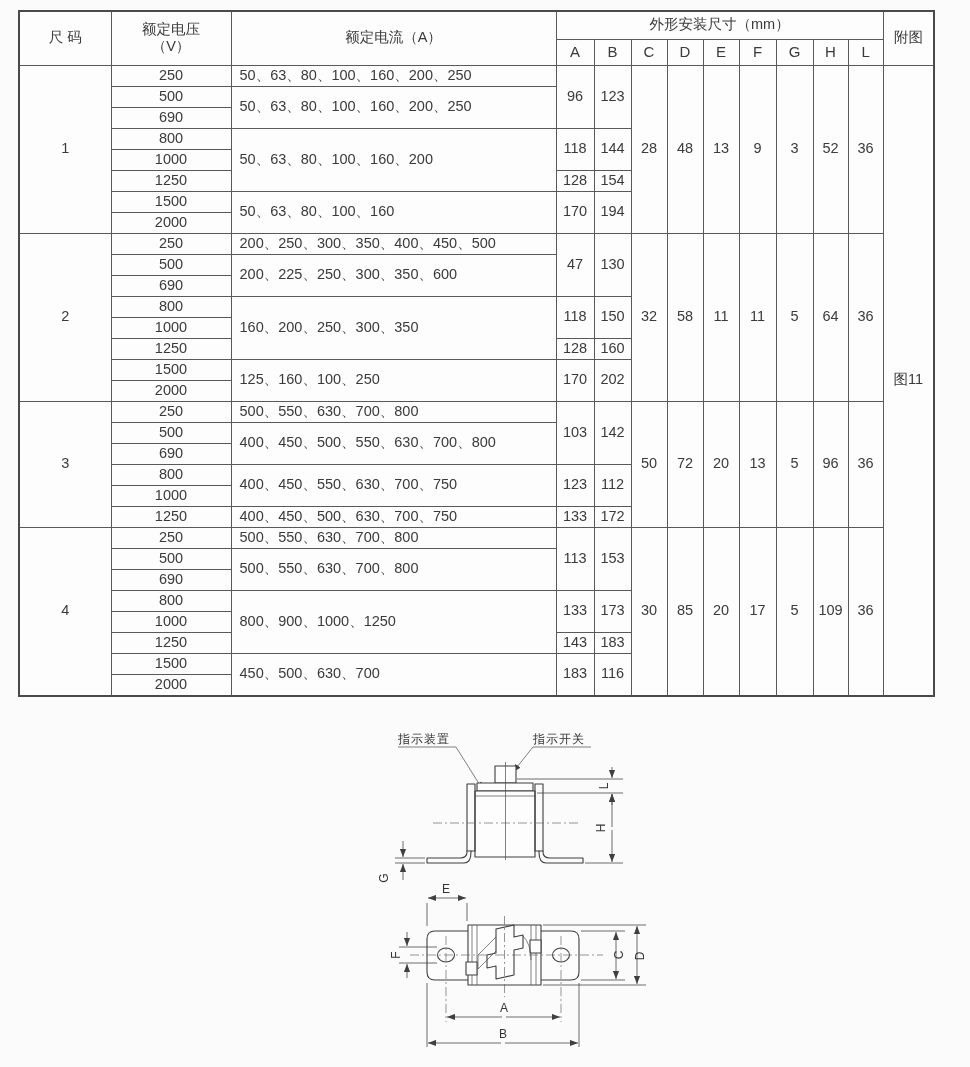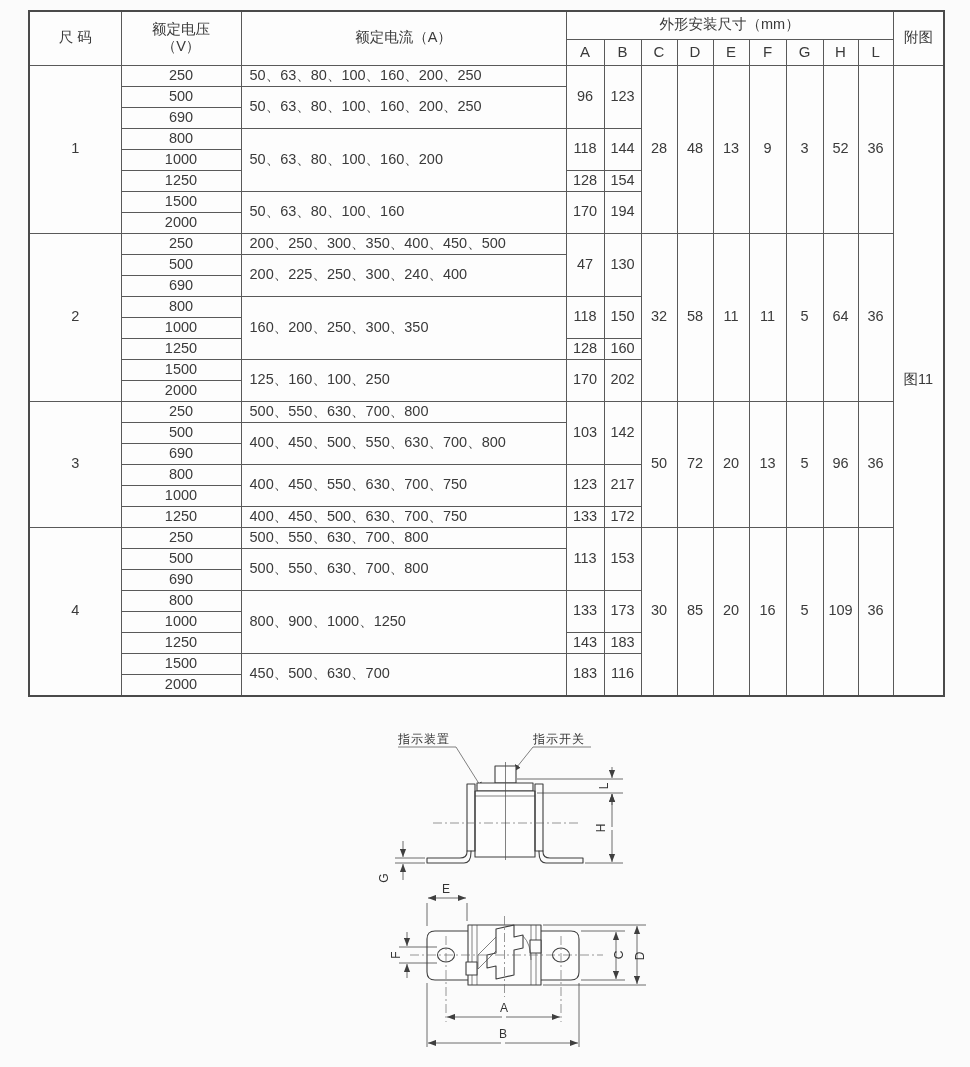--- a/index.html
+++ b/index.html
@@ -1,18 +1,18 @@
 <!DOCTYPE html>
 <html><head>
 <meta charset="utf-8">
 <style>
   html,body{margin:0;padding:0;}
   .page{position:relative;width:970px;height:1067px;background:#fbfbfb;overflow:hidden;
         font-family:"Liberation Sans","DejaVu Sans",sans-serif;}
-  table.spec{position:absolute;left:28px;top:10px;width:915px;border-collapse:collapse;
+  table.spec{position:absolute;left:18px;top:10px;width:915px;border-collapse:collapse;
         table-layout:fixed;border:2px solid #4a4a4a;background:#fdfdfd;}
   .spec th,.spec td{border:1px solid #595959;padding:0;color:#3a3a3a;text-align:center;
         font-size:14.5px;font-weight:normal;line-height:1.22;overflow:hidden;white-space:nowrap;}
   .spec thead tr:first-child{height:28px;}
   .spec thead tr:last-child{height:26px;}
   .spec thead th{font-size:14.5px;}
   .spec th.dimcol{font-size:15px;}
   .spec tbody td{height:20px;}
   .spec td.cur{text-align:left;padding-left:8px;}
   svg.diagram{position:absolute;left:365px;top:720px;}
@@ -123,21 +123,21 @@
           <td class="num" rowspan="8">32</td>
           <td class="num" rowspan="8">58</td>
           <td class="num" rowspan="8">11</td>
           <td class="num" rowspan="8">11</td>
           <td class="num" rowspan="8">5</td>
           <td class="num" rowspan="8">64</td>
           <td class="num" rowspan="8">36</td>
         </tr>
         <tr>
           <td class="volt">500</td>
-          <td class="cur" rowspan="2">200、225、250、300、240、400</td>
+          <td class="cur" rowspan="2">200、225、250、300、350、600</td>
         </tr>
         <tr>
           <td class="volt">690</td>
         </tr>
         <tr>
           <td class="volt">800</td>
           <td class="cur" rowspan="3">160、200、250、300、350</td>
           <td class="num" rowspan="2">118</td>
           <td class="num" rowspan="2">150</td>
         </tr>
@@ -176,41 +176,41 @@
           <td class="volt">500</td>
           <td class="cur" rowspan="2">400、450、500、550、630、700、800</td>
         </tr>
         <tr>
           <td class="volt">690</td>
         </tr>
         <tr>
           <td class="volt">800</td>
           <td class="cur" rowspan="2">400、450、550、630、700、750</td>
           <td class="num" rowspan="2">123</td>
-          <td class="num" rowspan="2">217</td>
+          <td class="num" rowspan="2">112</td>
         </tr>
         <tr>
           <td class="volt">1000</td>
         </tr>
         <tr>
           <td class="volt">1250</td>
           <td class="cur">400、450、500、630、700、750</td>
           <td class="num">133</td>
           <td class="num">172</td>
         </tr>
         <tr>
           <td class="size" rowspan="8">4</td>
           <td class="volt">250</td>
           <td class="cur">500、550、630、700、800</td>
           <td class="num" rowspan="3">113</td>
           <td class="num" rowspan="3">153</td>
           <td class="num" rowspan="8">30</td>
           <td class="num" rowspan="8">85</td>
           <td class="num" rowspan="8">20</td>
-          <td class="num" rowspan="8">16</td>
+          <td class="num" rowspan="8">17</td>
           <td class="num" rowspan="8">5</td>
           <td class="num" rowspan="8">109</td>
           <td class="num" rowspan="8">36</td>
         </tr>
         <tr>
           <td class="volt">500</td>
           <td class="cur" rowspan="2">500、550、630、700、800</td>
         </tr>
         <tr>
           <td class="volt">690</td>

